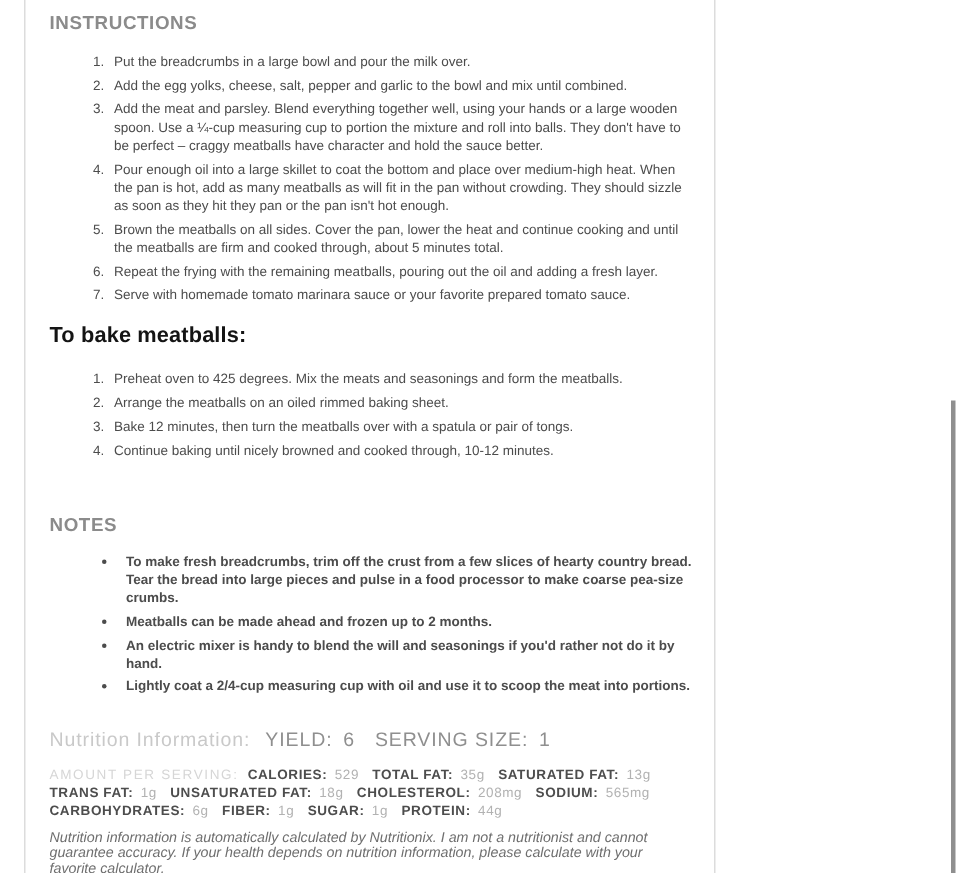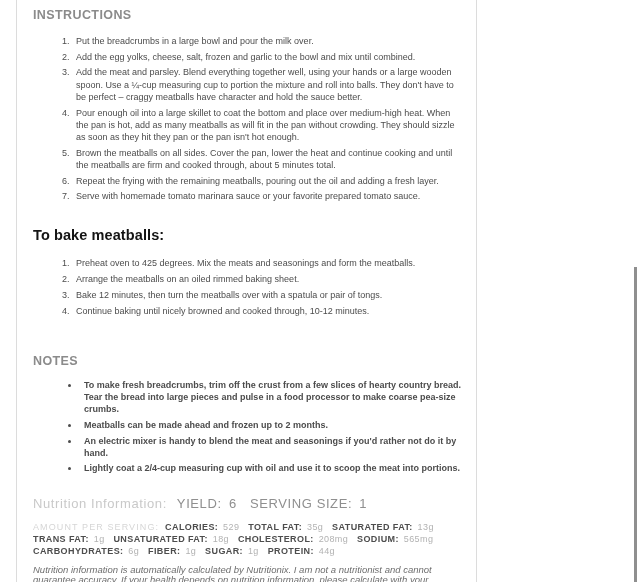--- a/index.html
+++ b/index.html
@@ -33,21 +33,21 @@
   ol.steps li, ul.notes-list li {
     font-size: 9px;
     line-height: 12.2px;
     color: #4c4c4c;
     margin-bottom: 3.5px;
     padding-left: 4px;
   }
   ol.steps.bake-steps { margin-top: 14px; }
   ul.notes-list { margin-top: 11px; padding-left: 47px; font-weight: bold; }
   .bake-heading {
-    margin-top: 25px;
+    margin-top: 14px;
     font-size: 14.5px;
     font-weight: 800;
     color: #141414;
     letter-spacing: 0.1px;
     line-height: 16px;
   }
   .notes-section-heading { margin-top: 38px; }
   .nutrition-info-line {
     margin-top: 23px;
     font-size: 13px;
@@ -102,21 +102,21 @@
 </style>
 </head>
 <body>
 
 <div class="card">
 
   <div class="section-heading">INSTRUCTIONS</div>
 
   <ol class="steps">
       <li>Put the breadcrumbs in a large bowl and pour the milk over.</li>
-      <li>Add the egg yolks, cheese, salt, frozen and garlic to the bowl and mix until combined.</li>
+      <li>Add the egg yolks, cheese, salt, pepper and garlic to the bowl and mix until combined.</li>
       <li>Add the meat and parsley. Blend everything together well, using your hands or a large wooden spoon. Use a ¼-cup measuring cup to portion the mixture and roll into balls. They don't have to be perfect – craggy meatballs have character and hold the sauce better.</li>
       <li>Pour enough oil into a large skillet to coat the bottom and place over medium-high heat. When the pan is hot, add as many meatballs as will fit in the pan without crowding. They should sizzle as soon as they hit they pan or the pan isn't hot enough.</li>
       <li>Brown the meatballs on all sides. Cover the pan, lower the heat and continue cooking and until the meatballs are firm and cooked through, about 5 minutes total.</li>
       <li>Repeat the frying with the remaining meatballs, pouring out the oil and adding a fresh layer.</li>
       <li>Serve with homemade tomato marinara sauce or your favorite prepared tomato sauce.</li>
     </ol>
 
   <div class="bake-heading">To bake meatballs:</div>
 
   <ol class="steps bake-steps">
@@ -124,21 +124,21 @@
       <li>Arrange the meatballs on an oiled rimmed baking sheet.</li>
       <li>Bake 12 minutes, then turn the meatballs over with a spatula or pair of tongs.</li>
       <li>Continue baking until nicely browned and cooked through, 10-12 minutes.</li>
     </ol>
 
   <div class="section-heading notes-section-heading">NOTES</div>
 
   <ul class="notes-list">
       <li>To make fresh breadcrumbs, trim off the crust from a few slices of hearty country bread. Tear the bread into large pieces and pulse in a food processor to make coarse pea-size crumbs.</li>
       <li>Meatballs can be made ahead and frozen up to 2 months.</li>
-      <li>An electric mixer is handy to blend the meat and seasonings if you'd rather not do it by hand.</li>
+      <li>An electric mixer is handy to blend the will and seasonings if you'd rather not do it by hand.</li>
       <li>Lightly coat a 2/4-cup measuring cup with oil and use it to scoop the meat into portions.</li>
     </ul>
 
   <div class="nutrition-info-line">
     <span class="nutri-label">Nutrition Information:</span>
     <span class="kv-label">YIELD:</span>
     <span class="kv-value">6</span>
     <span class="kv-label">SERVING SIZE:</span>
     <span class="kv-value">1</span>
   </div>

